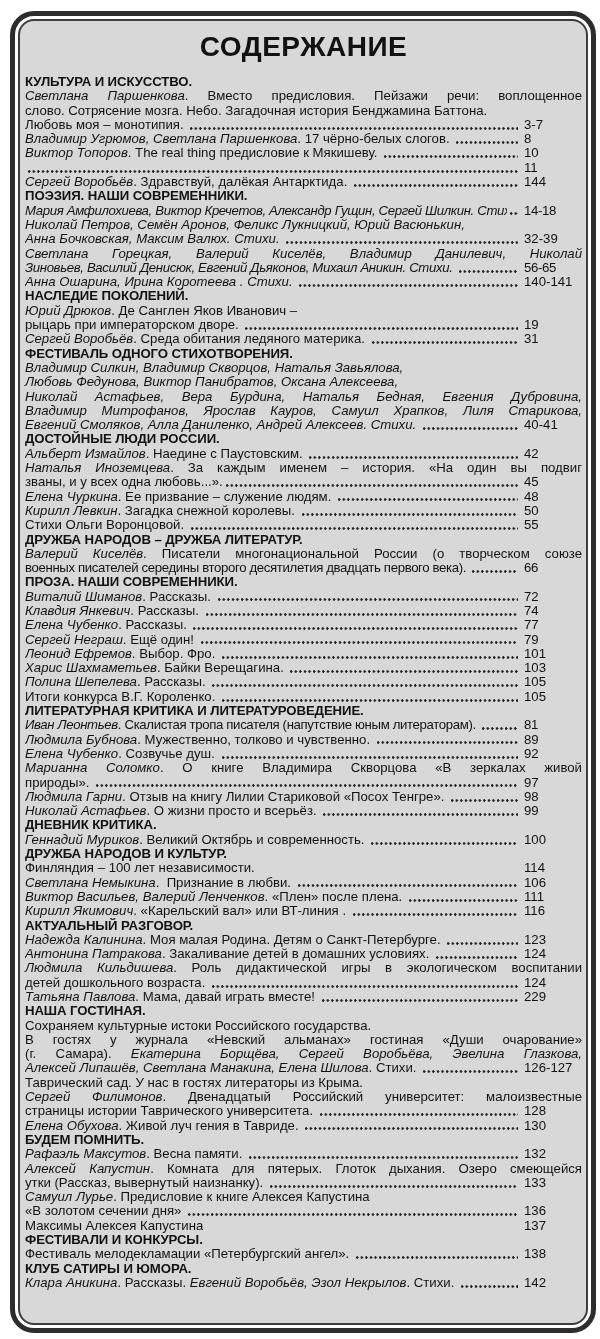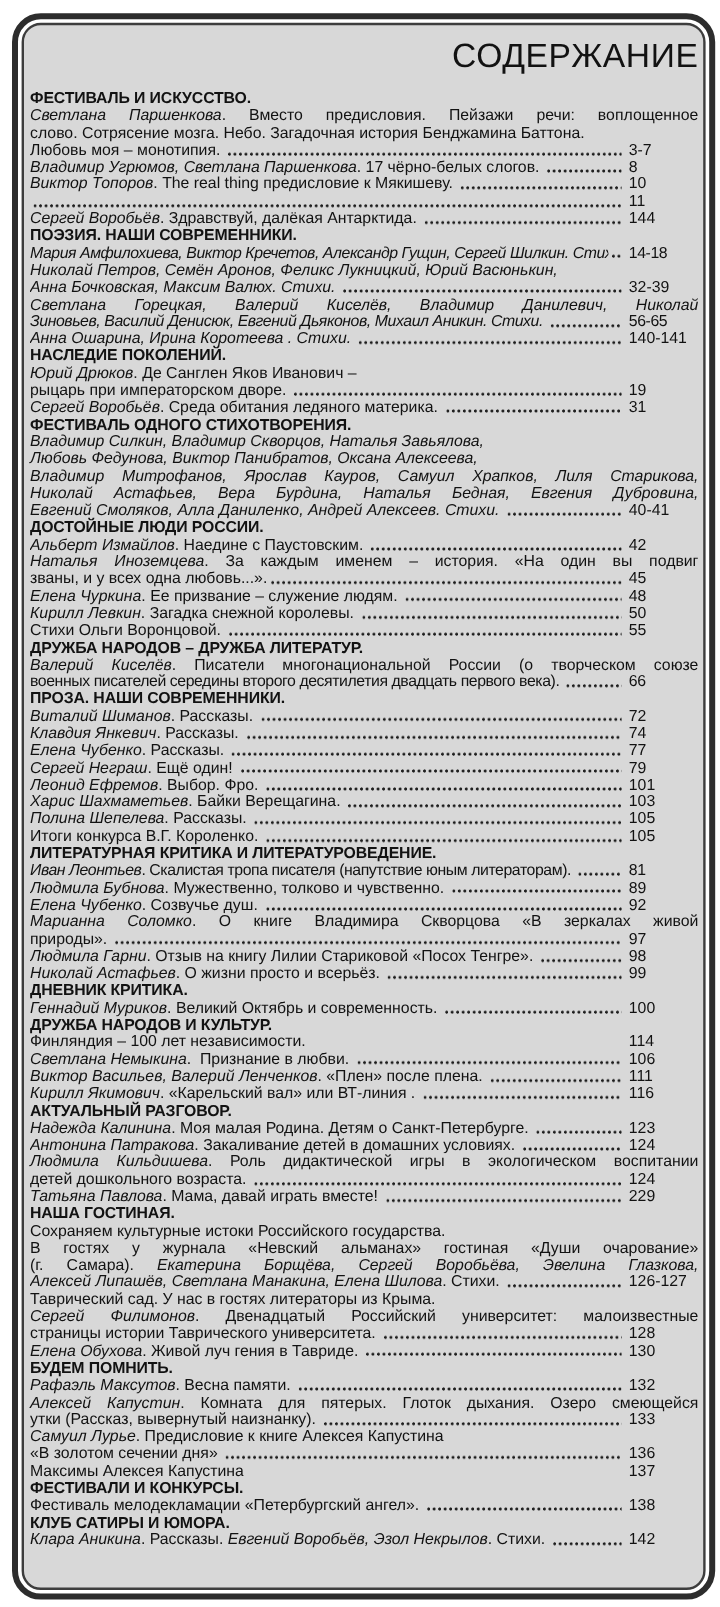--- a/index.html
+++ b/index.html
@@ -22,22 +22,22 @@
     position: absolute;
     left: 3px; top: 3px; right: 3px; bottom: 3px;
     border: 2px solid var(--frame-thin, #3d3d3d);
     border-radius: 16px;
     background: var(--panel-bg, #d8d8d8);
     box-sizing: border-box;
     padding: 6px 4px 4px 5px;
     overflow: hidden;
   }
   .title {
-    text-align: right;
-    font-weight: normal;
+    text-align: center;
+    font-weight: bold;
     font-size: 28px;
     line-height: 32px;
     letter-spacing: 0.5px;
     color: var(--text, #121212);
     margin: 4px 0 12px 0;
   }
   .toc {
     font-size: 13.2px;
     line-height: 14.3px;
     color: var(--text, #121212);
@@ -73,21 +73,21 @@
     white-space: pre;
   }
 </style>
 </head>
 <body>
 
 <div class="frame-outer">
   <div class="frame-inner">
     <div class="title">СОДЕРЖАНИЕ</div>
     <div class="toc">
-        <div class="sec">ФЕСТИВАЛЬ И ИСКУССТВО.</div>
+        <div class="sec">КУЛЬТУРА И ИСКУССТВО.</div>
         <div class="line justify"><span class="txt"><span class="it">Светлана Паршенкова</span><span>. Вместо предисловия. Пейзажи речи: воплощенное</span></span></div>
         <div class="line"><span class="txt"><span>слово. Сотрясение мозга. Небо. Загадочная история Бенджамина Баттона.</span></span></div>
         <div class="line flexrow">
           <span class="txt"><span>Любовь моя – монотипия. </span></span>
           <span class="leader"></span>
           <span class="page">3-7</span>
         </div>
         <div class="line flexrow">
           <span class="txt"><span class="it">Владимир Угрюмов, Светлана Паршенкова</span><span>. 17 чёрно-белых слогов. </span></span>
           <span class="leader"></span>
@@ -138,22 +138,22 @@
           <span class="page">19</span>
         </div>
         <div class="line flexrow">
           <span class="txt"><span class="it">Сергей Воробьёв</span><span>. Среда обитания ледяного материка. </span></span>
           <span class="leader"></span>
           <span class="page">31</span>
         </div>
         <div class="sec">ФЕСТИВАЛЬ ОДНОГО СТИХОТВОРЕНИЯ.</div>
         <div class="line"><span class="txt"><span class="it">Владимир Силкин, Владимир Скворцов, Наталья Завьялова,</span></span></div>
         <div class="line"><span class="txt"><span class="it">Любовь Федунова, Виктор Панибратов, Оксана Алексеева,</span></span></div>
+        <div class="line justify"><span class="txt"><span class="it">Николай Астафьев, Вера Бурдина, Наталья Бедная, Евгения Дубровина,</span></span></div>
         <div class="line justify"><span class="txt"><span class="it">Владимир Митрофанов, Ярослав Кауров, Самуил Храпков, Лиля Старикова,</span></span></div>
-        <div class="line justify"><span class="txt"><span class="it">Николай Астафьев, Вера Бурдина, Наталья Бедная, Евгения Дубровина,</span></span></div>
         <div class="line flexrow">
           <span class="txt"><span class="it">Евгений Смоляков, Алла Даниленко, Андрей Алексеев. Стихи. </span></span>
           <span class="leader"></span>
           <span class="page">40-41</span>
         </div>
         <div class="sec">ДОСТОЙНЫЕ ЛЮДИ РОССИИ.</div>
         <div class="line flexrow">
           <span class="txt"><span class="it">Альберт Измайлов</span><span>. Наедине с Паустовским. </span></span>
           <span class="leader"></span>
           <span class="page">42</span>

